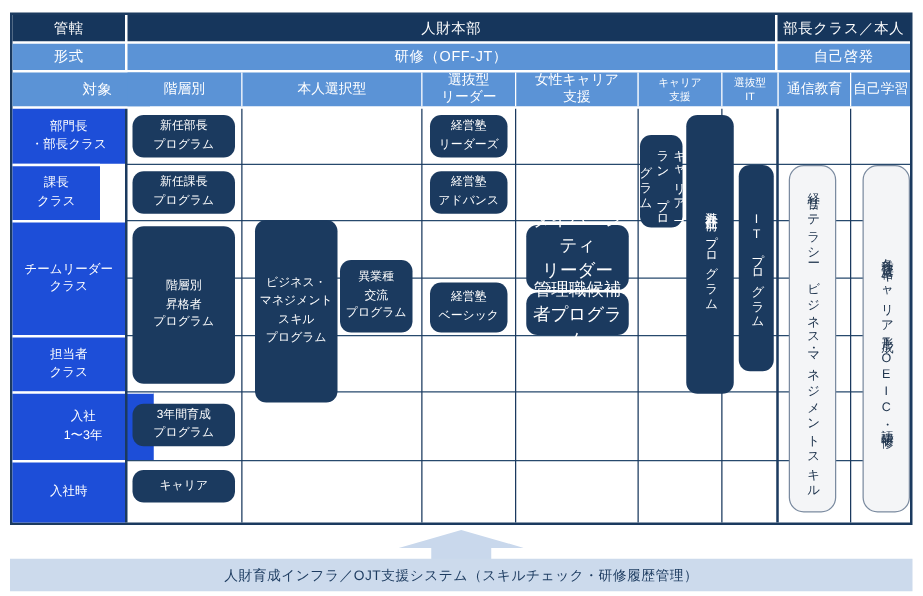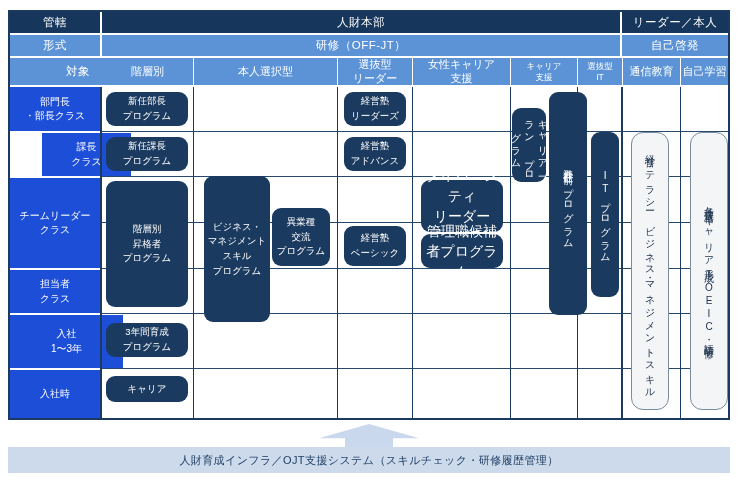--- a/index.html
+++ b/index.html
@@ -97,21 +97,21 @@
 </style>
 </head>
 <body>
 
 <div id="chart">
 
   <div class="abs frame"></div>
 
   <div class="abs hdr-dark" style="left:10px;top:12px;width:90px;height:21px;">管轄</div>
   <div class="abs hdr-dark" style="left:102px;top:12px;width:518px;height:21px;">人財本部</div>
-  <div class="abs hdr-dark" style="left:622px;top:12px;width:106px;height:21px;">リーダー／本人</div>
+  <div class="abs hdr-dark" style="left:622px;top:12px;width:106px;height:21px;">部長クラス／本人</div>
 
   <div class="abs hdr-mid" style="left:10px;top:35px;width:90px;height:21px;">形式</div>
   <div class="abs hdr-mid" style="left:102px;top:35px;width:518px;height:21px;">研修（OFF-JT）</div>
   <div class="abs hdr-mid" style="left:622px;top:35px;width:106px;height:21px;">自己啓発</div>
 
   <div class="abs hdr-mid" style="left:10px;top:58px;width:110px;height:27px;padding-left:26px;">対象</div>
 
   <div class="abs hdr-sub nobord" style="left:102px;top:58px;width:91px;height:27px;white-space:pre-line;">階層別</div>
   <div class="abs hdr-sub" style="left:193px;top:58px;width:144px;height:27px;white-space:pre-line;">本人選択型</div>
   <div class="abs hdr-sub" style="left:337px;top:58px;width:75px;height:27px;white-space:pre-line;">選抜型
@@ -120,21 +120,21 @@
 支援</div>
   <div class="abs hdr-sub small" style="left:510px;top:58px;width:67px;height:27px;white-space:pre-line;">キャリア
 支援</div>
   <div class="abs hdr-sub small" style="left:577px;top:58px;width:45px;height:27px;white-space:pre-line;">選抜型
 IT</div>
   <div class="abs hdr-sub" style="left:622px;top:58px;width:58px;height:27px;white-space:pre-line;">通信教育</div>
   <div class="abs hdr-sub" style="left:680px;top:58px;width:48px;height:27px;white-space:pre-line;">自己学習</div>
 
   <div class="abs rowlab first" style="left:10px;top:87px;width:90px;height:44px;white-space:pre-line;">部門長
 ・部長クラス</div>
-  <div class="abs rowlab" style="left:10px;top:131px;width:89px;height:45px;white-space:pre-line;margin-left:32px;">課長
+  <div class="abs rowlab" style="left:10px;top:131px;width:70px;height:45px;white-space:pre-line;">課長
 クラス</div>
   <div class="abs rowlab" style="left:10px;top:176px;width:90px;height:92px;white-space:pre-line;">チームリーダー
 クラス</div>
   <div class="abs rowlab" style="left:10px;top:268px;width:90px;height:45px;white-space:pre-line;">担当者
 クラス</div>
   <div class="abs rowlab" style="left:10px;top:313px;width:113px;height:55px;white-space:pre-line;">入社
 1〜3年</div>
   <div class="abs rowlab" style="left:10px;top:368px;width:90px;height:50px;white-space:pre-line;">入社時</div>
 
   <div class="abs hline" style="left:100px;top:131px;width:628px;"></div>

